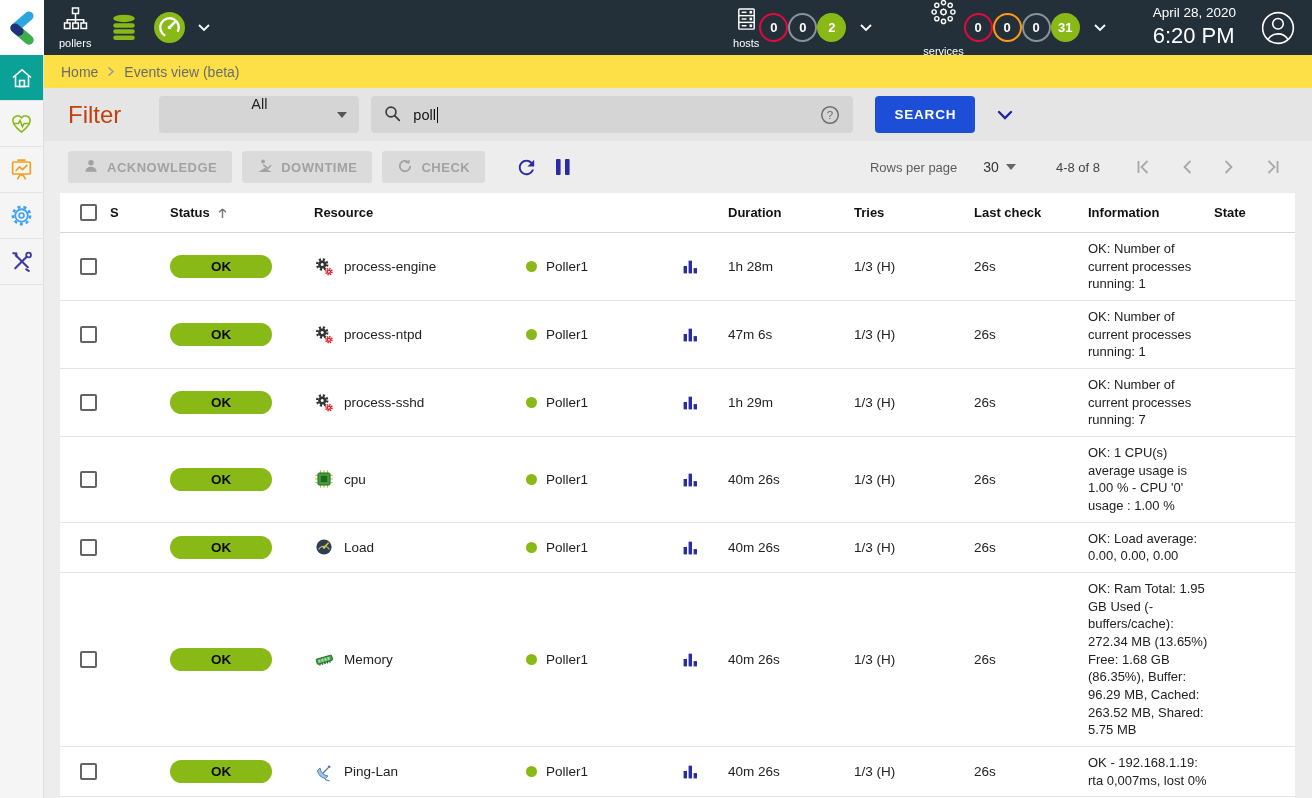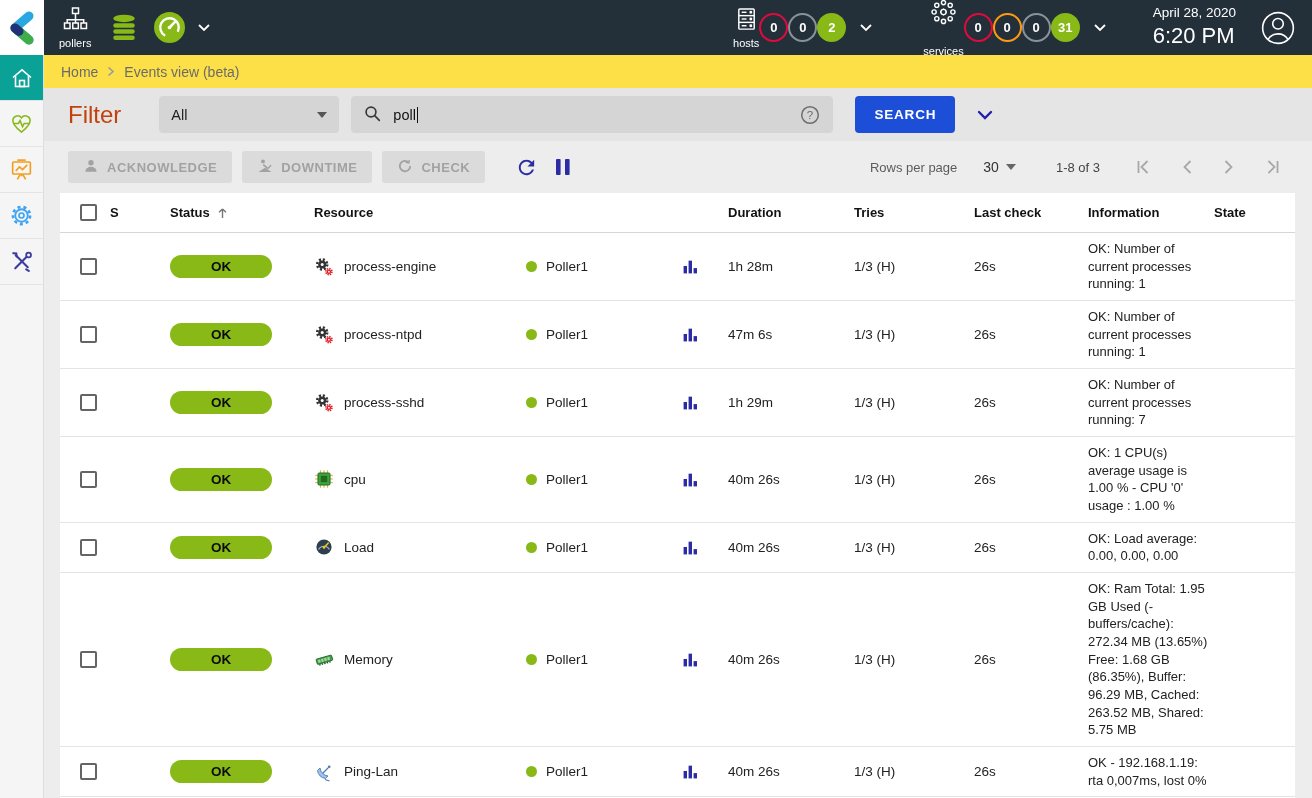--- a/index.html
+++ b/index.html
@@ -32,21 +32,21 @@
   .side-item { height:46px; display:flex; align-items:center; justify-content:center; border-bottom:1px solid #e4e4e4; cursor:pointer; }
   .side-item.active { background:#0aa296; }
 
   
   .content { position:absolute; left:44px; top:55px; right:0; bottom:0; }
   .breadcrumb { height:33px; background:#fde047; display:flex; align-items:center; padding-left:17px; font-size:14px; color:#6b6b6b; gap:9px; }
   .crumb { cursor:pointer; }
 
   .filter-row { height:53px; background:#e5e5e5; display:flex; align-items:center; padding-left:24px; }
   .filter-title { font-size:24px; color:#c2410c; margin-right:38px; }
-  .fselect { width:180px; height:37px; background:#d5d5d5; border-radius:4px; display:flex; align-items:center; padding:0 12px; font-size:14.5px; color:#222; cursor:pointer; }
+  .fselect { width:200px; height:37px; background:#d5d5d5; border-radius:4px; display:flex; align-items:center; padding:0 12px; font-size:14.5px; color:#222; cursor:pointer;flex-direction:column; }
   .caret-down { width:0; height:0; border-left:5px solid transparent; border-right:5px solid transparent; border-top:6px solid #555; margin-left:auto; }
   .searchbox { margin-left:12px; width:482px; height:37px; background:#d5d5d5; border-radius:4px; display:flex; align-items:center; padding:0 13px; font-size:14.5px; color:#111; cursor:text; }
   .searchbox .text { margin-left:12px; }
   .ibeam { width:1.5px; height:16px; background:#111; margin-left:1px; }
   .help { margin-left:auto; cursor:pointer; display:flex; }
   .search-btn { margin-left:22px; width:100px; height:37px; background:#1d4ed8; color:#fff; border:none; border-radius:4px; font-weight:bold; font-size:13.5px; letter-spacing:0.8px; display:flex; align-items:center; justify-content:center; cursor:pointer; font-family:"Liberation Sans",sans-serif; }
   .blue-chev { margin-left:22px; cursor:pointer; display:flex; }
 
   .toolbar-row { height:52px; display:flex; align-items:center; padding-left:24px; background:#ededed; }
   .tbtn { height:32px; padding:0 15px; background:#dbdbdb; border:none; border-radius:3px; color:#a2a2a2; font-size:13px; font-weight:bold; letter-spacing:0.5px; display:flex; align-items:center; gap:8px; margin-right:10px; font-family:"Liberation Sans",sans-serif; }
@@ -321,21 +321,21 @@
             <rect x="11" y="2" width="4.6" height="16" rx="1" fill="#2b2ba3"></rect>
           </svg>
       </button>
 
       <div class="pag">
         <span>Rows per page</span>
         <span class="rpp-value">
           <span>30</span>
           <span class="caret-down" style="border-top-color:#666;"></span>
         </span>
-        <span class="range">1-8 of 3</span>
+        <span class="range">4-8 of 8</span>
         <span class="nav">
           <button class="icon-btn">
             <svg width="15" height="16" viewBox="0 0 15 16" fill="none" stroke="#a8a8a8" stroke-width="1.8">
                 <line x1="2.5" y1="2" x2="2.5" y2="14"></line>
                 <polyline points="11.5,2 5.5,8 11.5,14"></polyline>
               </svg>
           </button>
           <button class="icon-btn">
             <svg width="12" height="16" viewBox="0 0 12 16" fill="none" stroke="#a8a8a8" stroke-width="1.8">
                 <polyline points="9.5,2 3.5,8 9.5,14"></polyline>

